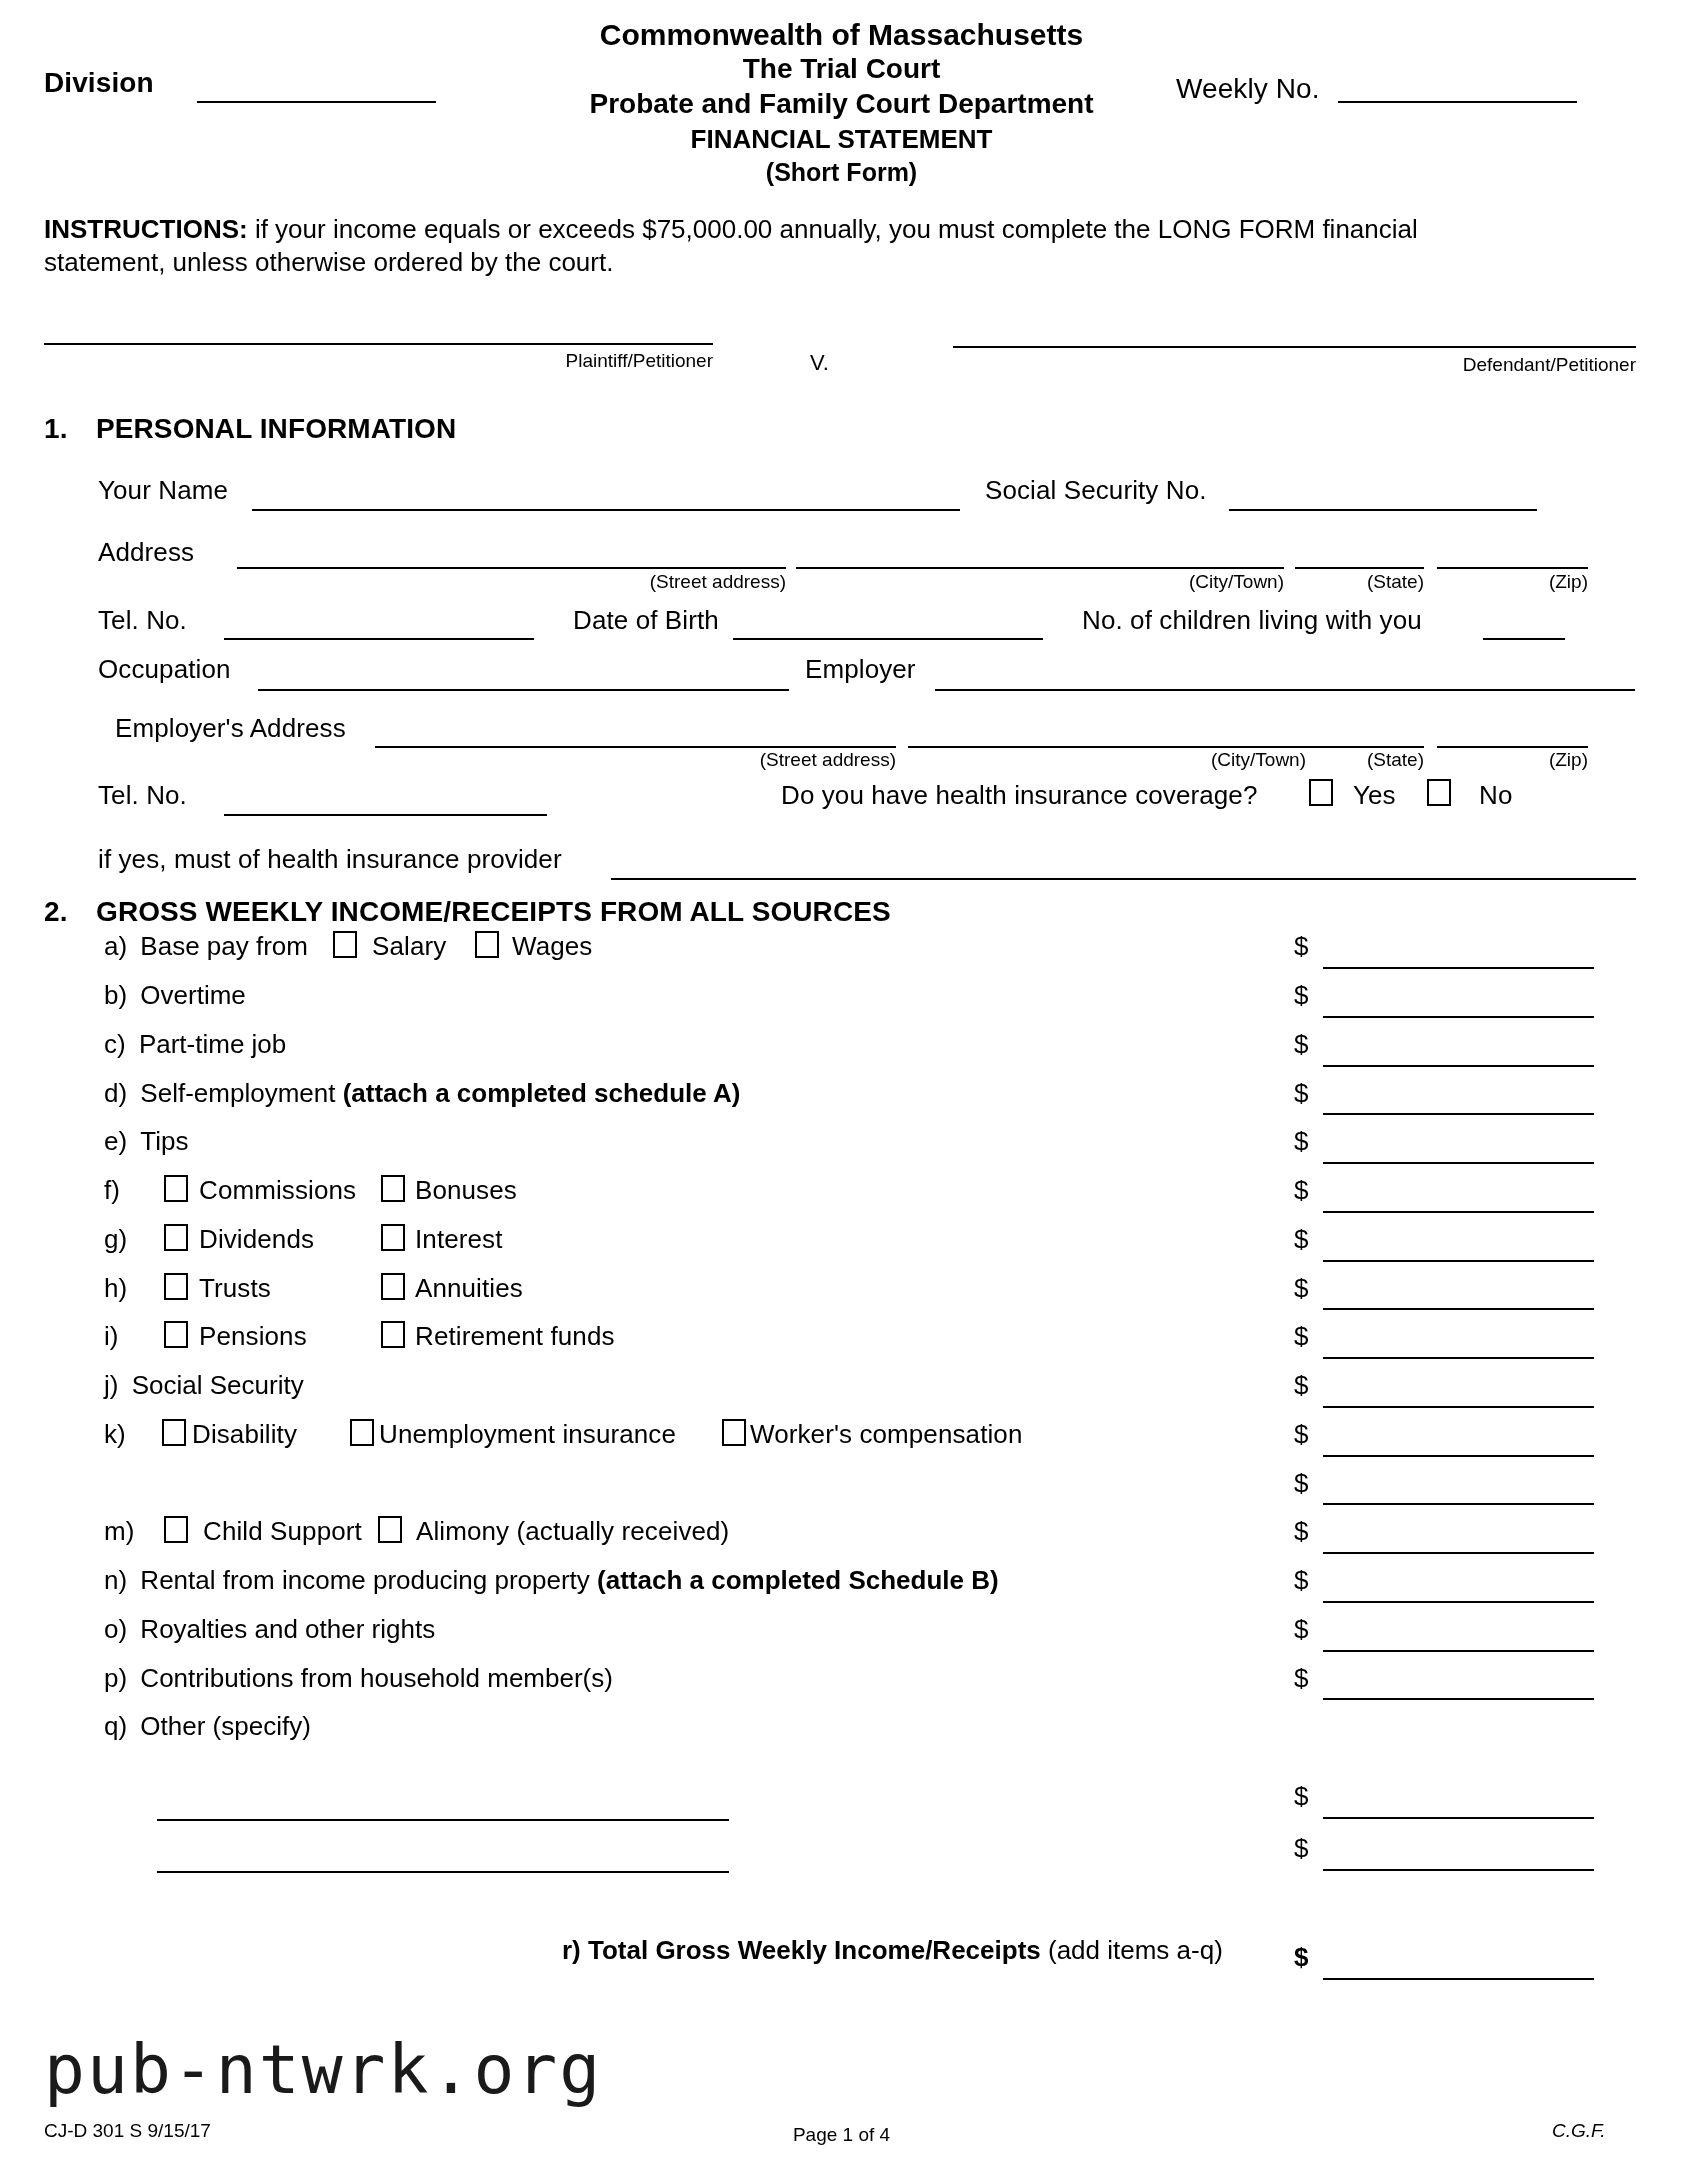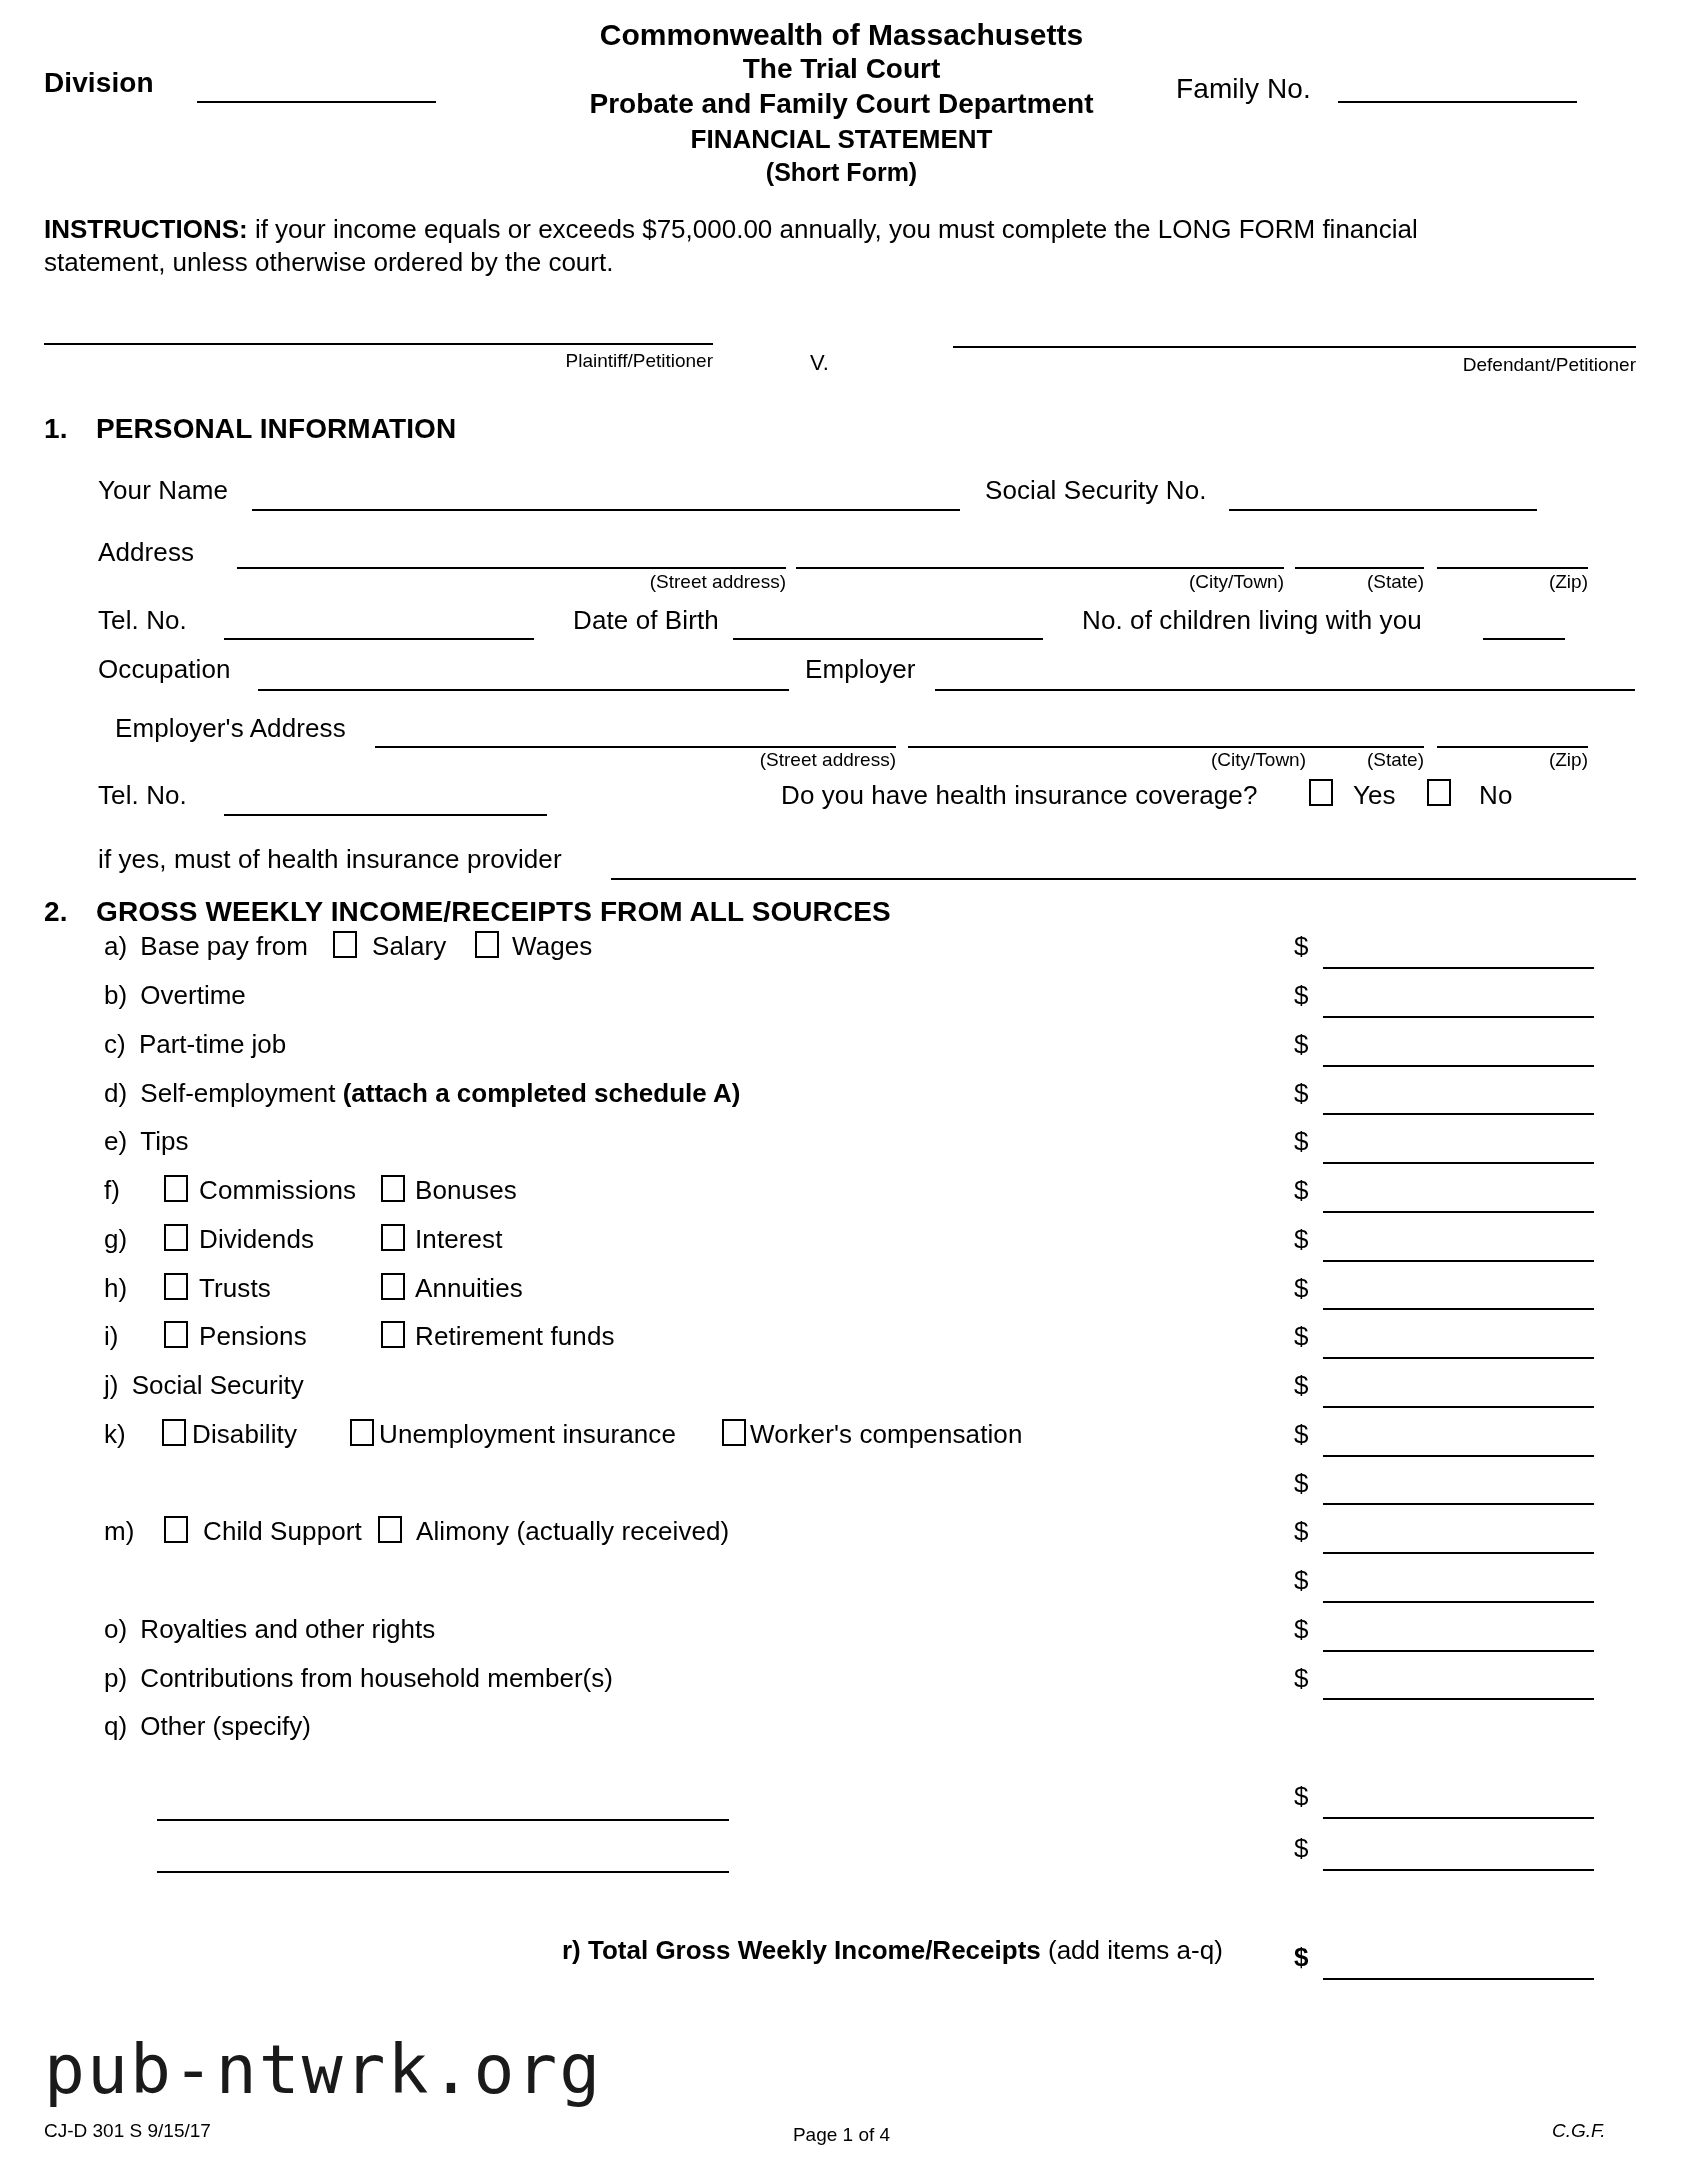--- a/index.html
+++ b/index.html
@@ -100,21 +100,21 @@
 
   <div class="lbl bold" style="left:44px; top:67px; font-size:28px;">Division</div>
   <div class="rule" style="left:197px; top:101px; width:239px;"></div>
 
   <div class="hdr-ctr" style="top:18px; font-size:30px;">Commonwealth of Massachusetts</div>
   <div class="hdr-ctr" style="top:53px; font-size:28px;">The Trial Court</div>
   <div class="hdr-ctr" style="top:88px; font-size:28px;">Probate and Family Court Department</div>
   <div class="hdr-ctr" style="top:124px; font-size:26px;">FINANCIAL STATEMENT</div>
   <div class="hdr-ctr" style="top:158px; font-size:25px;">(Short Form)</div>
 
-  <div class="lbl" style="left:1176px; top:73px; font-size:28px;">Family No.</div>
+  <div class="lbl" style="left:1176px; top:73px; font-size:28px;">Weekly No.</div>
   <div class="rule" style="left:1338px; top:101px; width:239px;"></div>
 
   <div class="abs" style="left:44px; top:212px; width:1592px; font-size:26px; line-height:34px;">
     <span class="bold">INSTRUCTIONS:</span><span> if your income equals or exceeds $75,000.00 annually, you must complete the LONG FORM financial</span>
   </div>
   <div class="abs" style="left:44px; top:247px; font-size:26px;">statement, unless otherwise ordered by the court.</div>
 
   <div class="rule" style="left:44px; top:343px; width:669px;"></div>
   <div class="caption" style="left:44px; top:350px; width:669px;">Plaintiff/Petitioner</div>
 
@@ -280,20 +280,24 @@
   <div class="amt-rule" style="top:1503px;"></div>
 
   <div class="inc-label" style="top:1516px;">m)</div>
   <div class="cbox" style="left:164px; top:1516px;"></div>
   <div class="lbl" style="left:203px; top:1516px;">Child Support</div>
   <div class="cbox" style="left:378px; top:1516px;"></div>
   <div class="lbl" style="left:416px; top:1516px;">Alimony (actually received)</div>
   <div class="dollar" style="top:1516px;">$</div>
   <div class="amt-rule" style="top:1552px;"></div>
 
+  <div class="inc-label" style="top:1565px;">
+    <span>n)</span>
+    <span style="margin-left:6px;">Rental from income producing property </span><span class="bold">(attach a completed Schedule B)</span>
+  </div>
   <div class="dollar" style="top:1565px;">$</div>
   <div class="amt-rule" style="top:1601px;"></div>
 
   <div class="inc-label" style="top:1614px;">
     <span>o)</span>
     <span style="margin-left:6px;">Royalties and other rights</span>
   </div>
   <div class="dollar" style="top:1614px;">$</div>
   <div class="amt-rule" style="top:1650px;"></div>
 

